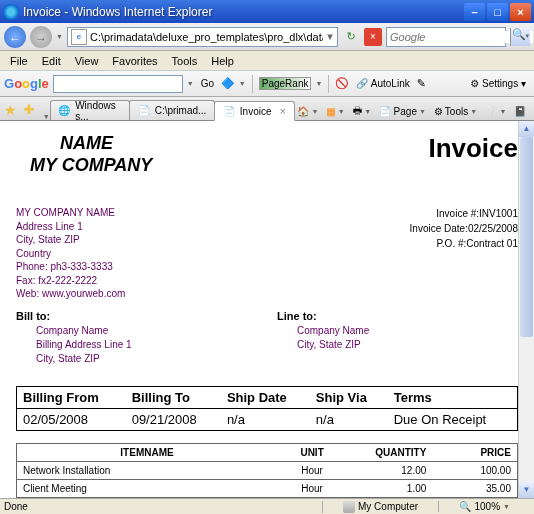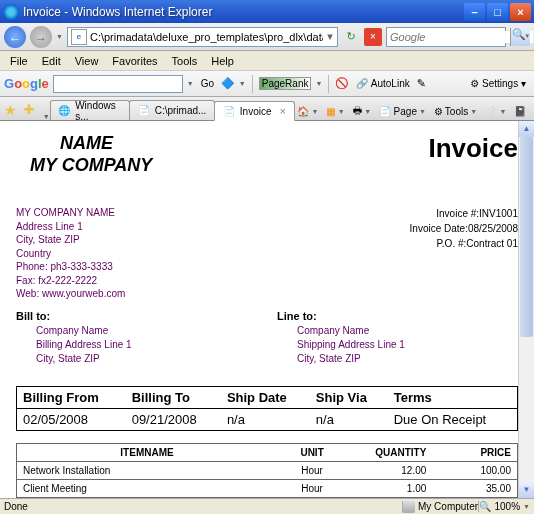--- a/index.html
+++ b/index.html
@@ -74,21 +74,21 @@
 .items-table { width: 100%; border-collapse: collapse; font-size: 10px; border: 1px solid #666; }
 .items-table th { text-align: center; padding: 3px 6px; font-weight: bold; border-bottom: 1px solid #666; background: #fff; }
 .items-table th:first-child { text-align: center; }
 .items-table td { padding: 3px 6px; border-bottom: 1px solid #666; }
 .items-table td.num { text-align: right; }
 .items-table td.unit { text-align: center; }
 
 
 .statusbar { height: 16px; background: #ece9d8; border-top: 1px solid #aaa; display: flex; align-items: center; font-size: 10px; padding: 0 4px; }
 .status-left { flex: 1; }
-.status-seg { border-left: 1px solid #aaa; padding: 0 0; display: flex; align-items: center; gap: 3px; }
+.status-seg { border-left: 1px solid #aaa; padding: 0 20px; display: flex; align-items: center; gap: 3px; }
 .zone-icon { width: 12px; height: 12px; background: linear-gradient(to bottom, #ddd, #aaa); border-radius: 2px; }
 
 .scrollbar-v { position: absolute; right: 0; top: 0; bottom: 0; width: 16px; background: #f0f0f0; border-left: 1px solid #ccc; }
 .scroll-up, .scroll-down { height: 16px; background: linear-gradient(to bottom, #eaf0ff, #c0d0ee); text-align: center; font-size: 8px; line-height: 16px; color: #4a70c0; }
 .scroll-down { position: absolute; bottom: 0; left: 0; right: 0; }
 .scroll-thumb { position: absolute; top: 16px; left: 1px; right: 1px; height: 200px; background: linear-gradient(to right, #d0dcf0, #b0c4e8); border-radius: 2px; }
 </style>
 </head>
 <body>
 
@@ -191,36 +191,35 @@
           <div>Address Line 1</div>
           <div>City, State ZIP</div>
           <div>Country</div>
           <div>Phone: ph3-333-3333</div>
           <div>Fax: fx2-222-2222</div>
           <div>Web: www.yourweb.com</div>
         </div>
       </div>
       <div class="meta-col meta-block">
         <div><span>Invoice #:</span><span>INV1001</span></div>
-        <div><span>Invoice Date:</span><span>08/25/2008</span></div>
+        <div><span>Invoice Date:</span><span>02/25/2008</span></div>
         <div><span>P.O. #:</span><span>Contract 01</span></div>
       </div>
     </div>
 
     <div class="bill-ship">
       <div class="bill-ship-col">
         <strong>Bill to:</strong>
         <div>Company Name</div>
         <div>Billing Address Line 1</div>
         <div>City, State ZIP</div>
       </div>
       <div class="bill-ship-col">
         <strong>Line to:</strong>
         <div>Company Name</div>
-        <div>Shipping Address Line 1</div>
         <div>City, State ZIP</div>
       </div>
     </div>
 
     <table class="ship-table">
       <tbody>
           <tr>
         <th>Billing From</th>
         <th>Billing To</th>
         <th>Ship Date</th>

